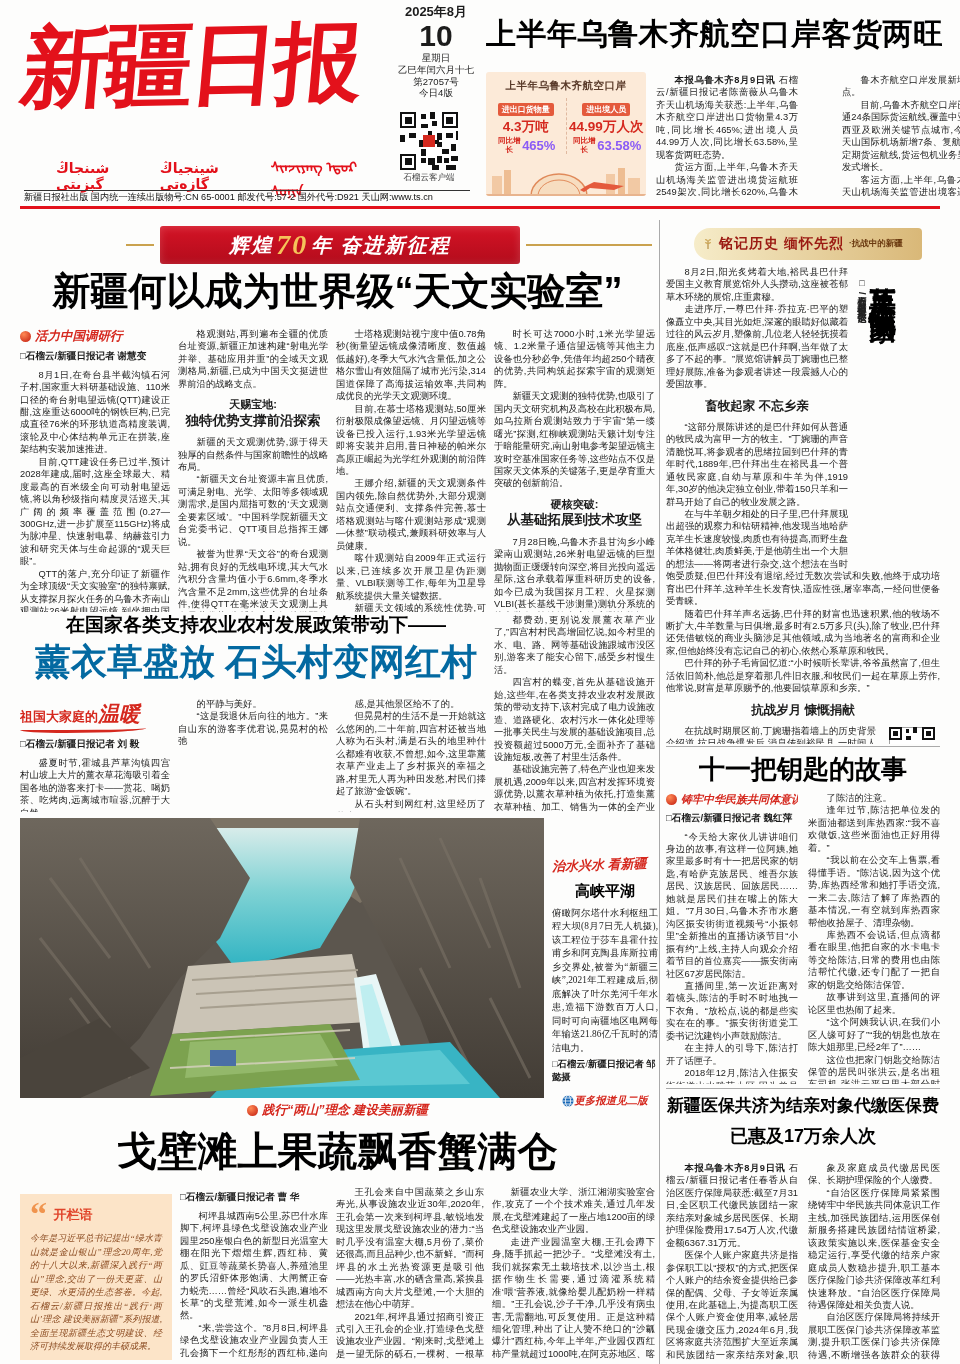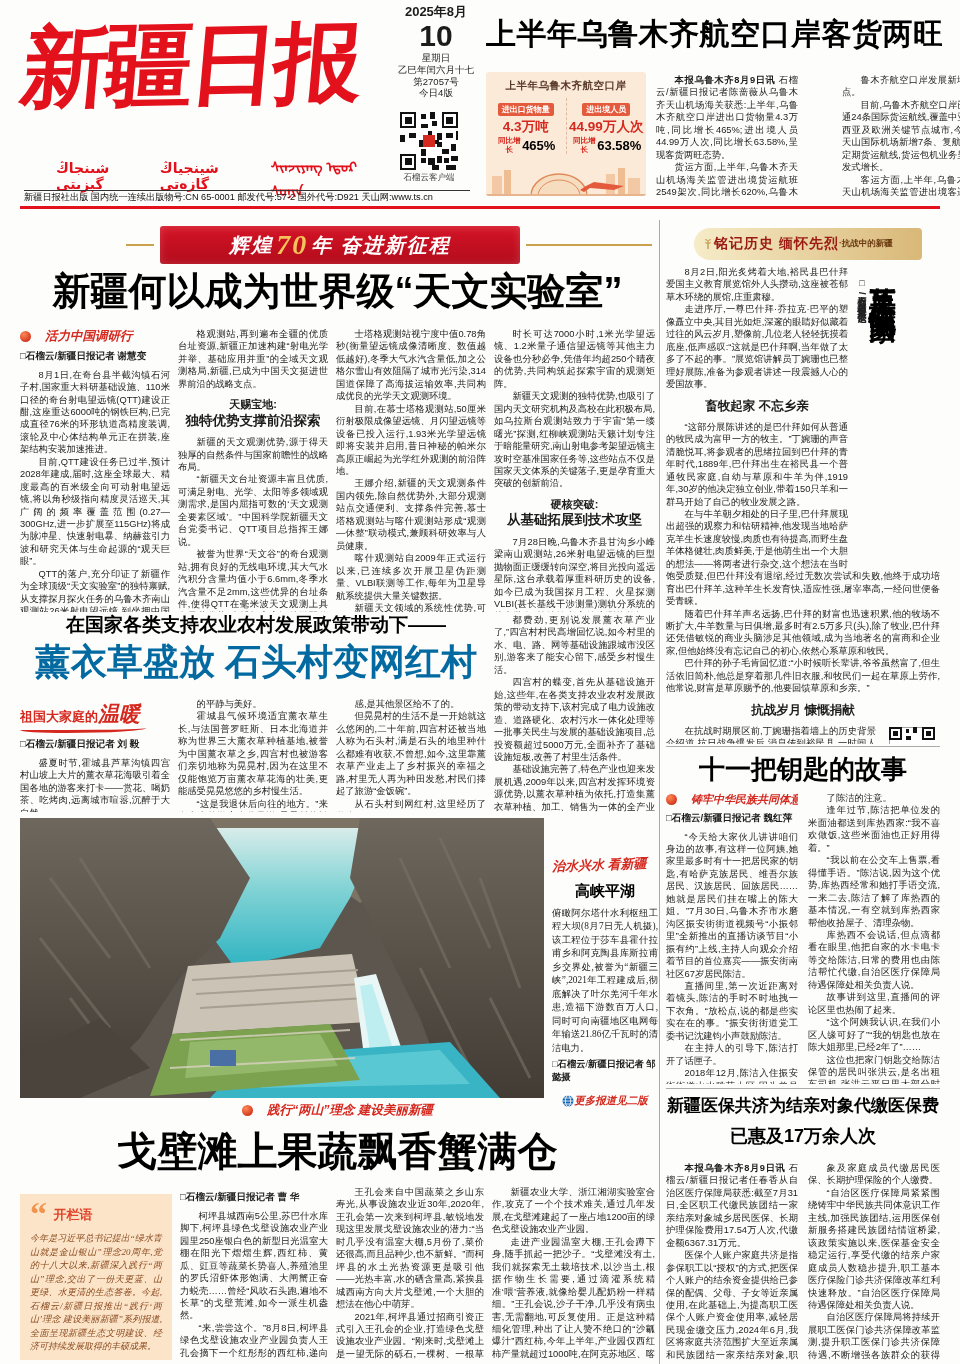--- a/index.html
+++ b/index.html
@@ -23,41 +23,41 @@
   .ap-headline{left:486px;top:14px;width:456px;font-size:30px;font-weight:900;letter-spacing:.5px;white-space:nowrap;color:#000;}
   .ap-info{left:486px;top:72px;width:160px;height:124px;background:#fcead8;border-radius:3px;overflow:hidden;}
   .ap-info-title{text-align:center;font-size:10.5px;font-weight:800;color:#5a3b2a;margin-top:7px;letter-spacing:.5px;}
   .ap-stats{display:flex;margin-top:5px;}
   .ap-stat{flex:1;text-align:center;padding:0 2px;}
   .ap-stat+.ap-stat{border-left:1px dashed #e0b9a0;}
   .tag{display:inline-block;background:#e45a3c;color:#fff;font-size:8px;font-weight:700;padding:1px 4px;border-radius:2px;}
   .ap-val{font-size:13.5px;font-weight:900;color:#d5281e;margin-top:2px;white-space:nowrap;}
   .ap-growth{display:flex;align-items:center;justify-content:center;margin-top:1px;}
   .gl{display:inline-block;width:26px;font-size:7.5px;line-height:1.15;color:#d5281e;font-weight:700;text-align:center;}
-  .gv{font-size:13px;font-weight:900;color:#000000;}
+  .gv{font-size:13px;font-weight:900;color:#8b5cf6;}
   .ap-illus{position:absolute;bottom:0;left:0;width:100%;height:34px;}
   
   .col{position:absolute;font-size:9.3px;line-height:1.34;text-align:justify;color:#1c1c1c;overflow:hidden;}
   .col p{margin:0;text-indent:2em;}
   .byline{font-weight:800;font-size:9.6px;margin:5px 0 6px;text-indent:0 !important;}
   .subhead{font-weight:900;text-align:center;font-size:12.5px;margin:7px 0;line-height:1.3;text-indent:0;}
   .s-top{font-size:11px;font-weight:800;}
   .s-big{font-size:13.5px;font-weight:900;}
-  .rlabel{display:flex;align-items:center;gap:14px;color:#d5281e;font-weight:900;font-style:italic;font-size:12.5px;white-space:nowrap;}
+  .rlabel{display:flex;align-items:center;gap:4px;color:#d5281e;font-weight:900;font-style:italic;font-size:12.5px;white-space:nowrap;}
   .rdot{width:11px;height:11px;border-radius:50%;background:radial-gradient(circle at 35% 30%,#ff8a55,#c21a0e);flex:none;}
   
   .banner70{left:160px;top:226px;width:360px;height:38px;background:linear-gradient(180deg,#d41325,#b30c1c);
             border-radius:3px;display:flex;align-items:center;justify-content:center;color:#fff;
             font-style:italic;font-weight:900;font-size:20px;letter-spacing:2px;box-shadow:inset 0 1px 10px rgba(255,255,255,.18);}
   .b70num{color:#f5c35a;font-size:28px;margin:0 3px;font-family:"Liberation Serif",serif;}
   .goldline{height:2px;background:#caa24e;}
   .astro-headline{left:20px;top:266px;width:635px;font-size:38px;font-weight:900;text-align:center;color:#000;white-space:nowrap;}
   
   .bb-banner{left:694px;top:228px;width:228px;height:32px;background:linear-gradient(90deg,#f6ecc9,#d9b878);
-             border-radius:16px 4px 4px 16px;display:flex;align-items:center;padding-left:8px;box-sizing:border-box;}
+             border-radius:16px 4px 4px 16px;display:flex;align-items:center;gap:5px;padding-left:8px;box-sizing:border-box;}
   .bbb-main{color:#9b1a12;font-weight:900;font-size:14px;letter-spacing:1px;white-space:nowrap;}
   .bbb-sub{font-size:8.5px;color:#6b3a10;font-weight:700;white-space:nowrap;}
   .bb-body{left:666px;top:266px;width:274px;height:478px;}
   .bb-float{float:right;width:84px;height:292px;margin:0 0 6px 8px;}
   .vwrap{height:100%;writing-mode:vertical-rl;}
   .vhead{font-size:27px;font-weight:900;letter-spacing:3px;color:#000;line-height:1.05;}
   .vbyline{font-size:9px;letter-spacing:1px;color:#222;padding-top:12px;font-weight:700;}
   .qrwrap{position:relative;}
   .qr-box{position:absolute;right:0;top:2px;width:56px;text-align:center;}
   .qr-paras{margin-right:64px;}
@@ -282,21 +282,21 @@
         <p>“今天给大家伙儿讲讲咱们身边的故事,有这样一位阿姨,她家里最多时有十一把居民家的钥匙,有哈萨克族居民、维吾尔族居民、汉族居民、回族居民……她就是居民们挂在嘴上的陈大姐。”7月30日,乌鲁木齐市水磨沟区振安街街道视频号“小振邻里”全新推出的直播访谈节目“小振有约”上线,主持人向观众介绍着节目的首位嘉宾——振安街南社区67岁居民陈洁。</p>
         <p>直播间里,第一次近距离对着镜头,陈洁的手时不时地拽一下衣角。“放松点,说的都是些实实在在的事。”振安街街道党工委书记沈建钧小声鼓励陈洁。</p>
         <p>在主持人的引导下,陈洁打开了话匣子。</p>
         <p>2018年12月,陈洁入住振安街街道山水雅苑小区,因为曾是公交公司售票员,加之喜欢热闹的性格,陈洁很快和邻居们熟络起来。</p>
       </div>
   </div>
   <div class="col" style="left:808px;top:792px;width:132px;height:292px;">
       <p>了陈洁的注意。</p>
       <p>逢年过节,陈洁把单位发的米面油都送到库热西家:“我不喜欢做饭,这些米面油也正好用得着。”</p>
       <p>“我以前在公交车上售票,看得懂手语。”陈洁说,因为这个优势,库热西经常和她打手语交流,一来二去,陈洁了解了库热西的基本情况,一有空就到库热西家帮他收拾屋子、清理杂物。</p>
-      <p>库热西不会说话,但点滴都看在眼里,他把自家的水卡电卡等交给陈洁,日常的费用也由陈洁帮忙代缴,自治区医疗保障局待遇保障处相关负责人说。</p>
+      <p>库热西不会说话,但点滴都看在眼里,他把自家的水卡电卡等交给陈洁,日常的费用也由陈洁帮忙代缴,还专门配了一把自家的钥匙交给陈洁保管。</p>
       <p>故事讲到这里,直播间的评论区里也热闹了起来。</p>
       <p>“这个阿姨我认识,在我们小区人缘可好了”“我的钥匙也放在陈大姐那里,已经2年了”……</p>
       <p>这位也把家门钥匙交给陈洁保管的居民叫张洪云,是名出租车司机,张洪云平日里大部分时间都在跑车拉客,着急出门时,经常会把家门钥匙忘在家中,等到收车回来才发现进不了门。</p>
     </div>
   <div class="abs rule" style="left:666px;top:1088px;width:274px;height:1px;"></div>
 
   <div class="abs med-h1">新疆医保共济为结亲对象代缴医保费</div>
   <div class="abs med-h2">已惠及17万余人次</div>
   <div class="col" style="left:666px;top:1162px;width:132px;height:198px;">
     <p class="lead"><b>本报乌鲁木齐8月9日讯</b><span> 石榴云/新疆日报记者任春香从自治区医疗保障局获悉:截至7月31日,全区职工代缴民族团结一家亲结亲对象城乡居民医保、长期护理保险费用17.54万人次,代缴金额6367.31万元。</span></p>
@@ -317,21 +317,20 @@
       <span class="zg1">祖国大家庭的</span><span class="zg2">温暖</span>
       <div class="swoosh"></div>
     </div>
     <div class="byline">□石榴云/新疆日报记者 刘 毅</div>
     <div>
         <p>盛夏时节,霍城县芦草沟镇四宫村山坡上大片的薰衣草花海吸引着全国各地的游客来打卡——赏花、喝奶茶、吃烤肉,远离城市喧嚣,沉醉于大自然</p>
       </div>
   </div>
   <div class="col" style="left:178px;top:698px;width:150px;height:114px;">
       <p>的平静与美好。</p>
-      <p>霍城县气候环境适宜薰衣草生长,与法国普罗旺斯、日本北海道并称为世界三大薰衣草种植基地,被誉为中国薰衣草之乡,四宫村也被游客们亲切地称为晃晃村,因为在这里不仅能饱览万亩薰衣草花海的壮美,更能感受晃晃悠悠的乡村慢生活。</p>
       <p>“这是我退休后向往的地方。”来自山东的游客李优君说,晃晃村的松弛</p>
     </div>
   <div class="col" style="left:336px;top:698px;width:150px;height:114px;">
       <p>感,是其他景区给不了的。</p>
       <p>但晃晃村的生活不是一开始就这么悠闲的,二十年前,四宫村还被当地人称为石头村,满是石头的地里种什么都难有收获,不曾想,如今,这里靠薰衣草产业走上了乡村振兴的幸福之路,村里无人再为种田发愁,村民们捧起了旅游“金饭碗”。</p>
       <p>从石头村到网红村,这里经历了什么?</p>
     </div>
   <div class="col" style="left:494px;top:614px;width:161px;height:198px;">
       <p>都费劲,更别说发展薰衣草产业了,”四宫村村民高增回忆说,如今村里的水、电、路、网等基础设施跟城市没区别,游客来了能安心留下,感受乡村慢生活。</p>
       <p>四宫村的蝶变,首先从基础设施开始,这些年,在各类支持农业农村发展政策的带动支持下,该村完成了电力设施改造、道路硬化、农村污水一体化处理等一批事关民生与发展的基础设施项目,总投资额超过5000万元,全面补齐了基础设施短板,改善了村里生活条件。</p>

